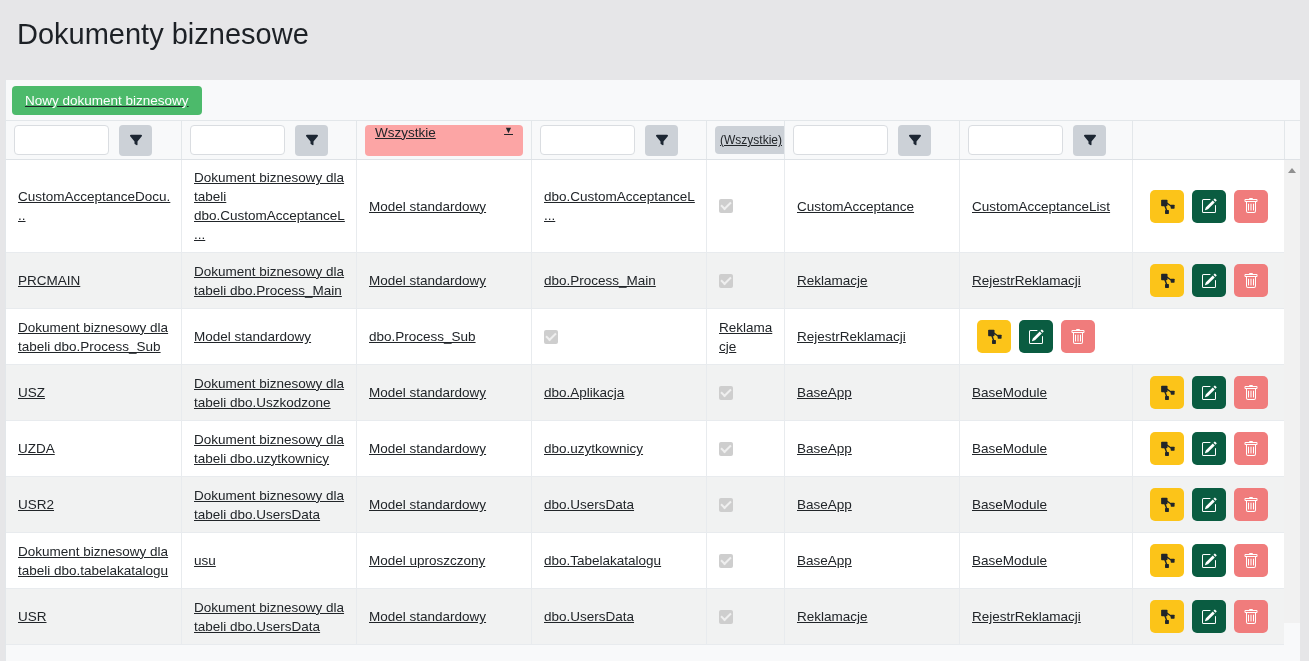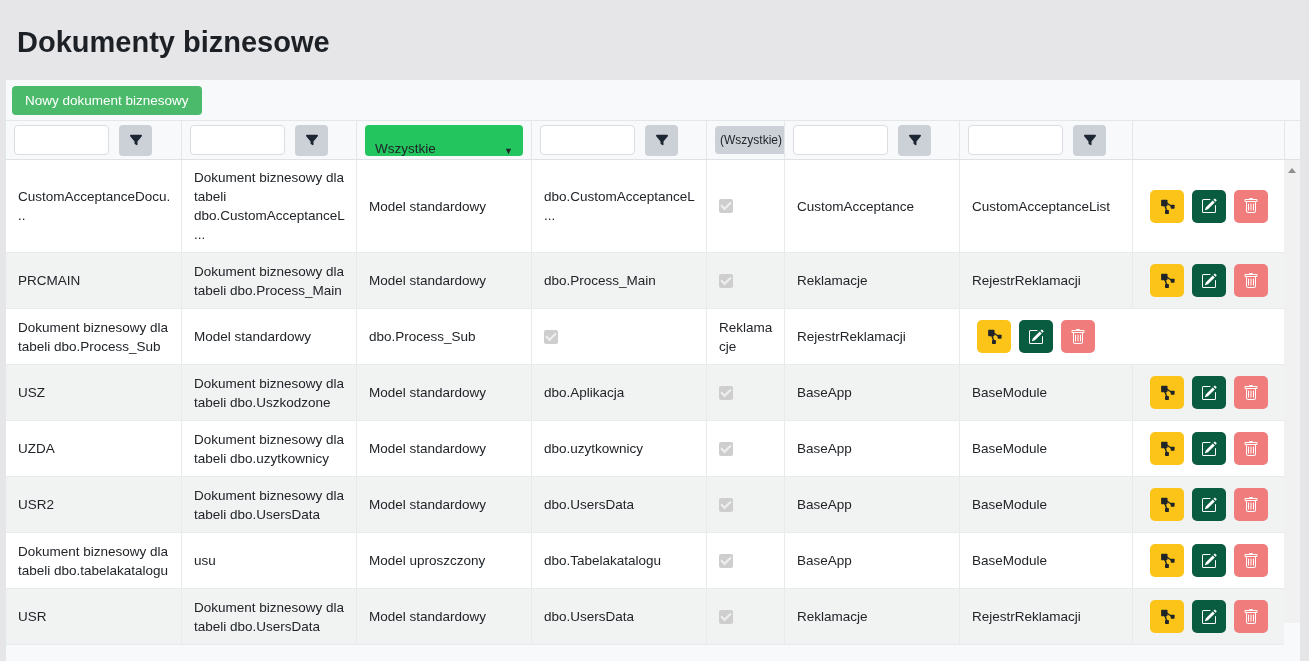--- a/index.html
+++ b/index.html
@@ -4,33 +4,34 @@
 <style>
   * { box-sizing: border-box; margin: 0; padding: 0; }
   html, body { width: 1309px; height: 661px; overflow: hidden; }
   body {
     background: #e6e6e8;
     font-family: "Liberation Sans", "DejaVu Sans", sans-serif;
     color: #212529;
   }
   
   .page-title {
-    padding: 26px 0 0 17px;
+    padding: 18px 0 0 17px;
     font-size: 29px;
-    font-weight: 700;
+    font-weight: 400;
     color: #1d2126;
     height: 80px;
   }
   
   .panel {
     position: absolute;
     left: 5px; top: 80px;
     width: 1295px; height: 581px;
     background: #f8f9fa;
     border-left: 1px solid #e3e7ea;
+    text-decoration: underline;
   }
   
   .toolbar { height: 40px; display: flex; align-items: center; padding-left: 6px; }
   .btn-new {
     background: #4cba6b;
     color: #fff;
     border: none;
     border-radius: 4px;
     font-family: inherit;
     font-size: 13.5px;
@@ -71,23 +72,23 @@
     width: 33px; height: 31px;
     margin-left: 10px;
     background: #ccd1d7;
     border: none; border-radius: 4px;
     display: inline-flex; align-items: center; justify-content: center;
     cursor: pointer;
   }
   .filter-btn svg { width: 12px; height: 12px; fill: #1d2733; }
   .filter-select {
     width: 160px; height: 31px;
-    background: #22c55e;
+    background: #fca5a5;
     border-radius: 4px;
-    display: flex; align-items: flex-end; justify-content: space-between;
+    display: flex; align-items: flex-start; justify-content: space-between;
     font-size: 13.5px;
     padding: 0 10px;
     cursor: pointer;
     gap: 20px;
   }
   .caret { font-size: 9px; color: #212529; }
   .filter-chip {
     background: #ccd1d7;
     border-radius: 4px;
     font-size: 12px;

